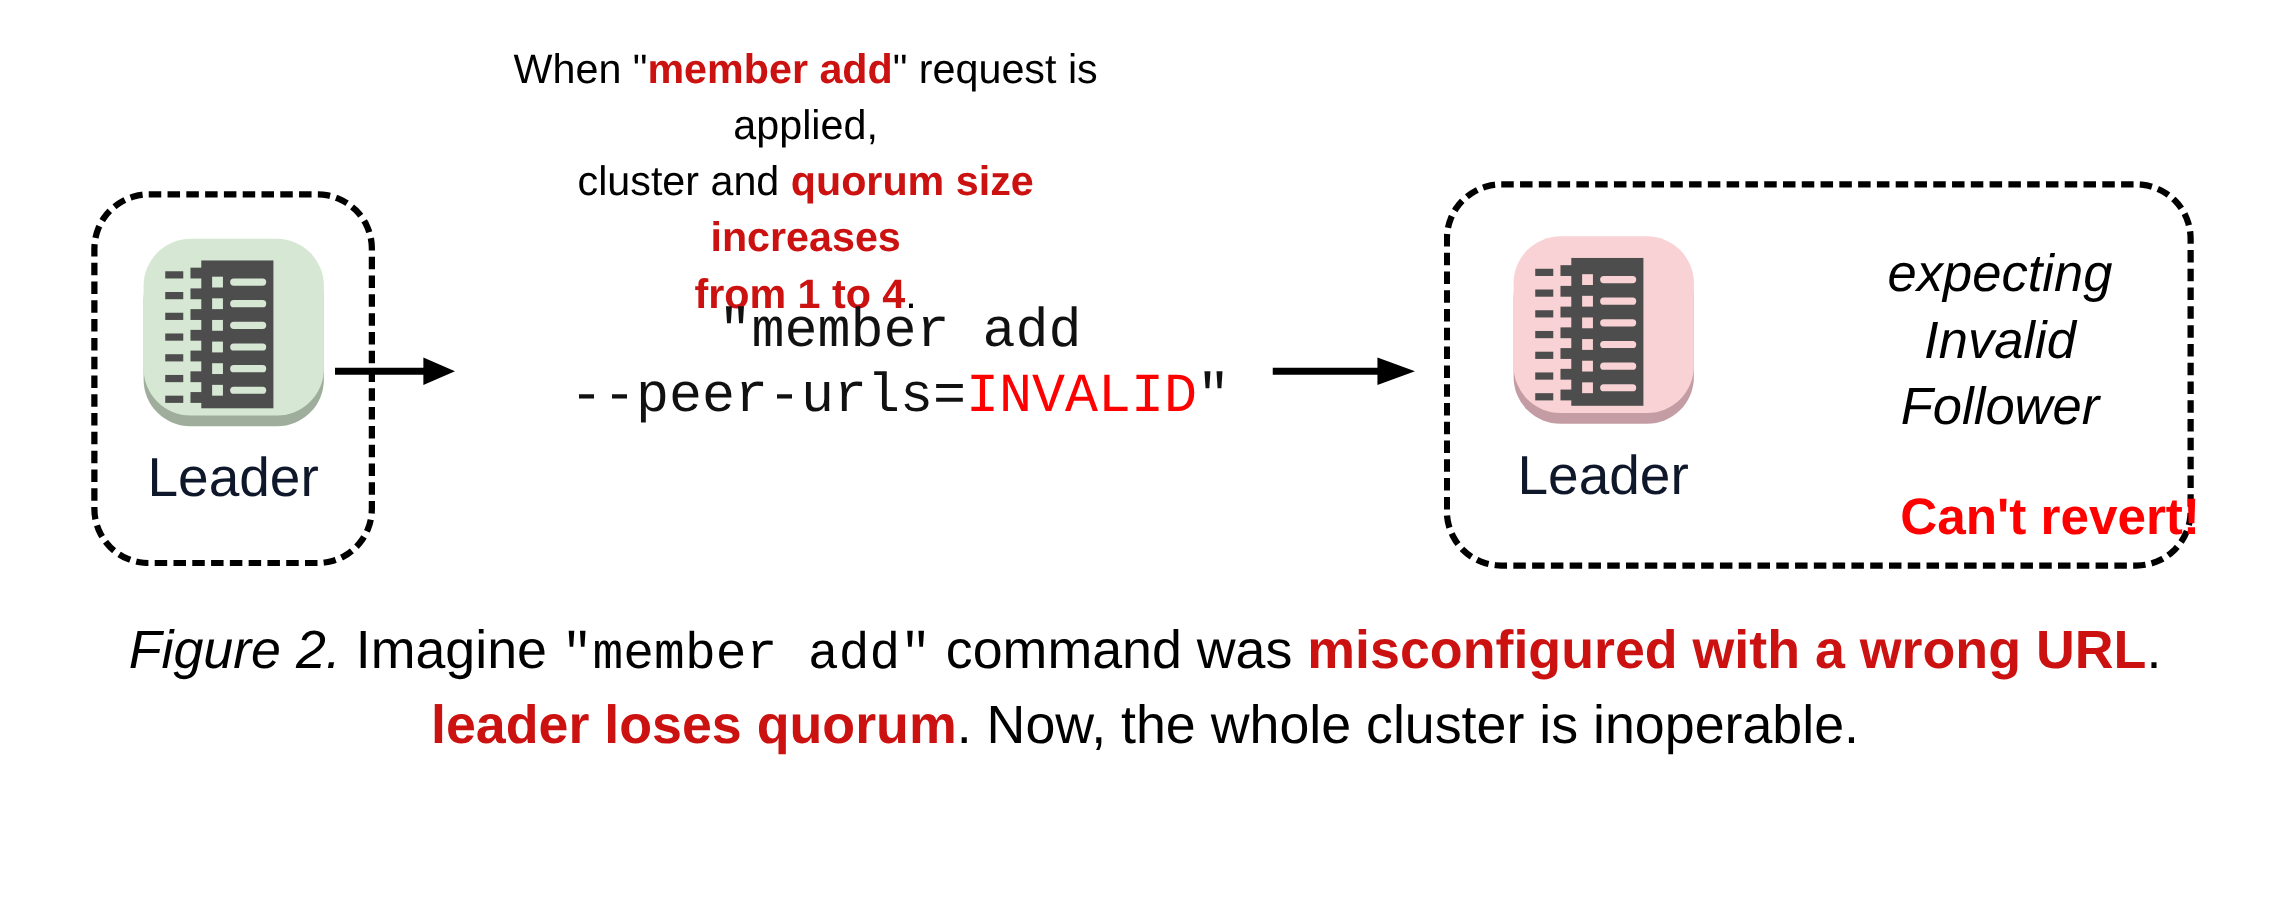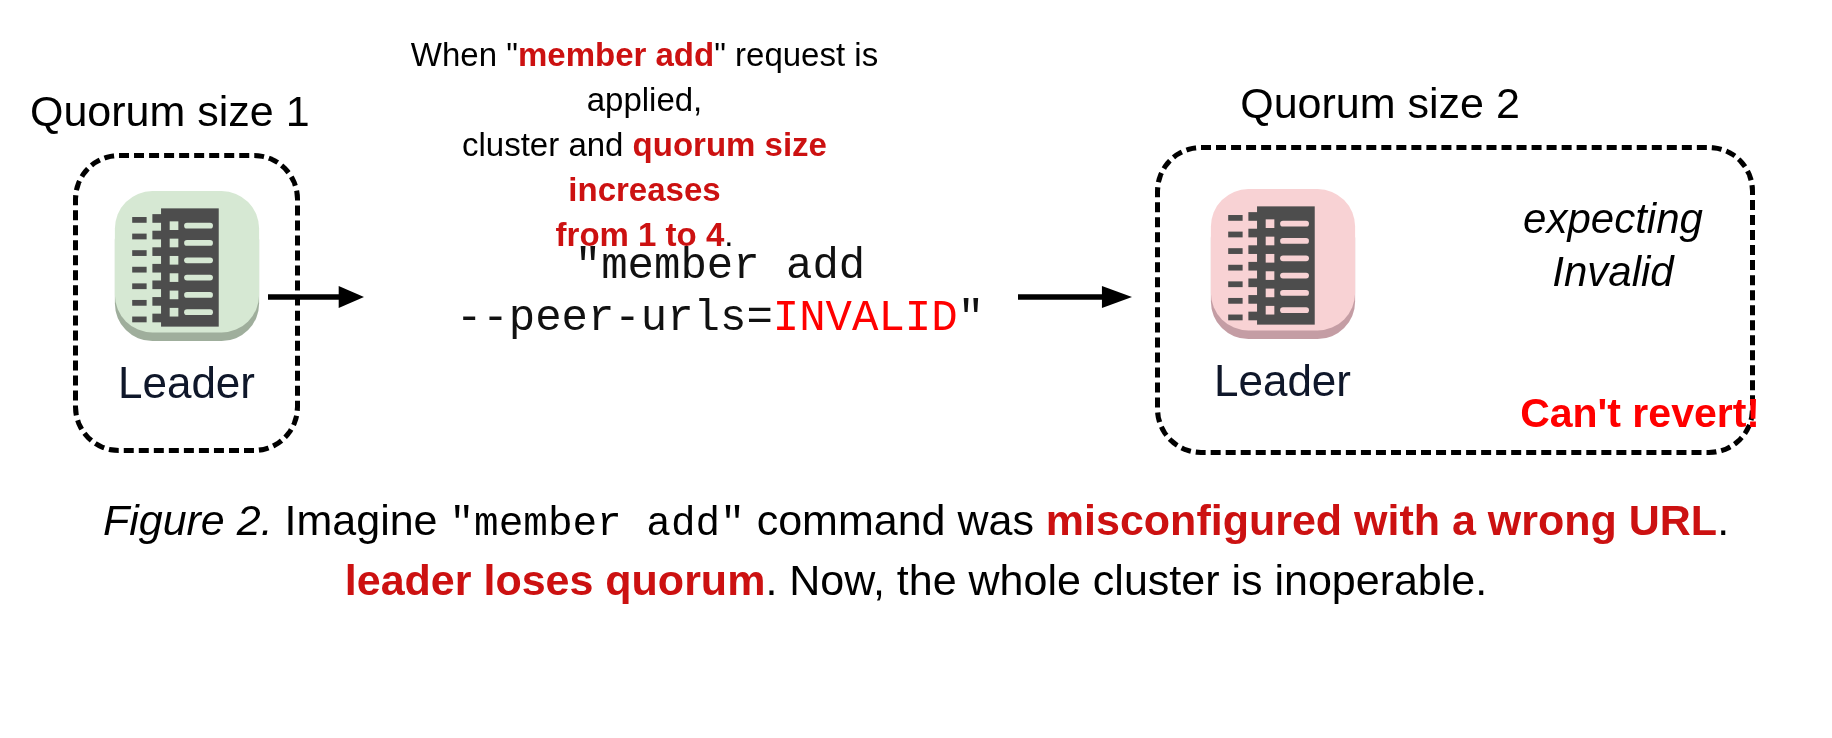--- a/index.html
+++ b/index.html
@@ -77,21 +77,21 @@
   }
 
   
   .arrow { position: absolute; }
   .arrow1 { left: 268px; top: 283px; width: 96px;  height: 28px; }
   .arrow2 { left: 1018px; top: 283px; width: 114px; height: 28px; }
 
   
   .expecting {
     position: absolute;
-    left: 288px; top: 42px; width: 330px;
+    left: 275px; top: 42px; width: 330px;
     text-align: center;
     font-style: italic;
     font-size: 42px;
     line-height: 53px;
     color: #000;
   }
   .warning {
     position: absolute;
     left: 270px; top: 240px; width: 330px;
     text-align: right;
@@ -111,21 +111,20 @@
     color: #000;
   }
   .caption .fig-label { font-style: italic; text-align: center; }
   .caption .mono { font-family: "Liberation Mono", monospace; font-size: 41px; }
 </style>
 </head>
 <body>
 
 <div class="canvas">
 
-  <div class="cluster-title left-title">Quorum size 1</div>
 
   <div class="dashed-box left-box">
     <div class="node left-node">
       <svg class="node-icon green" viewBox="0 0 104 110" aria-hidden="true">
         <rect class="icon-shadow" x="2" y="10" width="100" height="96" rx="26"></rect>
         <rect class="icon-bg" x="2" y="2" width="100" height="98" rx="26"></rect>
         <g class="icon-glyph">
           <rect x="34" y="14" width="40" height="82"></rect>
           <rect x="28" y="18" width="7" height="6"></rect>
           <rect x="28" y="29.5" width="7" height="6"></rect>
@@ -174,21 +173,20 @@
   <svg class="arrow arrow2" viewBox="0 0 110 28" preserveAspectRatio="none" aria-hidden="true">
     <line x1="0" y1="14" x2="84" y2="14" stroke="#000" stroke-width="5.5"></line>
     <polygon points="81,3 110,14 81,25" fill="#000"></polygon>
   </svg>
 
   <div class="command">
     <div>"member add</div>
     <div><span>--peer-urls=</span><span class="br">INVALID</span><span>"</span></div>
   </div>
 
-  <div class="cluster-title right-title">Quorum size 2</div>
 
   <div class="dashed-box right-box">
     <div class="node right-node">
       <svg class="node-icon pink" viewBox="0 0 104 110" aria-hidden="true">
         <rect class="icon-shadow" x="2" y="10" width="100" height="96" rx="26"></rect>
         <rect class="icon-bg" x="2" y="2" width="100" height="98" rx="26"></rect>
         <g class="icon-glyph">
           <rect x="34" y="14" width="40" height="82"></rect>
           <rect x="28" y="18" width="7" height="6"></rect>
           <rect x="28" y="29.5" width="7" height="6"></rect>
@@ -219,20 +217,21 @@
           <rect x="40" y="83" width="6" height="6"></rect>
             <rect x="50" y="84" width="20" height="4" rx="2"></rect>
         </g>
       </svg>
       <div class="node-label">Leader</div>
     </div>
 
     <div class="expecting">
       <div>expecting</div>
       <div>Invalid</div>
+      <div>Follower</div>
     </div>
     <div class="warning">Can't revert!</div>
   </div>
 
   <div class="caption">
     <div><span class="fig-label">Figure 2.</span><span> Imagine </span><span class="mono">"member add"</span><span> command was </span><span class="dr">misconfigured with a wrong URL</span><span>.</span></div>
     <div><span class="dr">leader loses quorum</span><span>. Now, the whole cluster is inoperable.</span></div>
   </div>
 
 </div>

